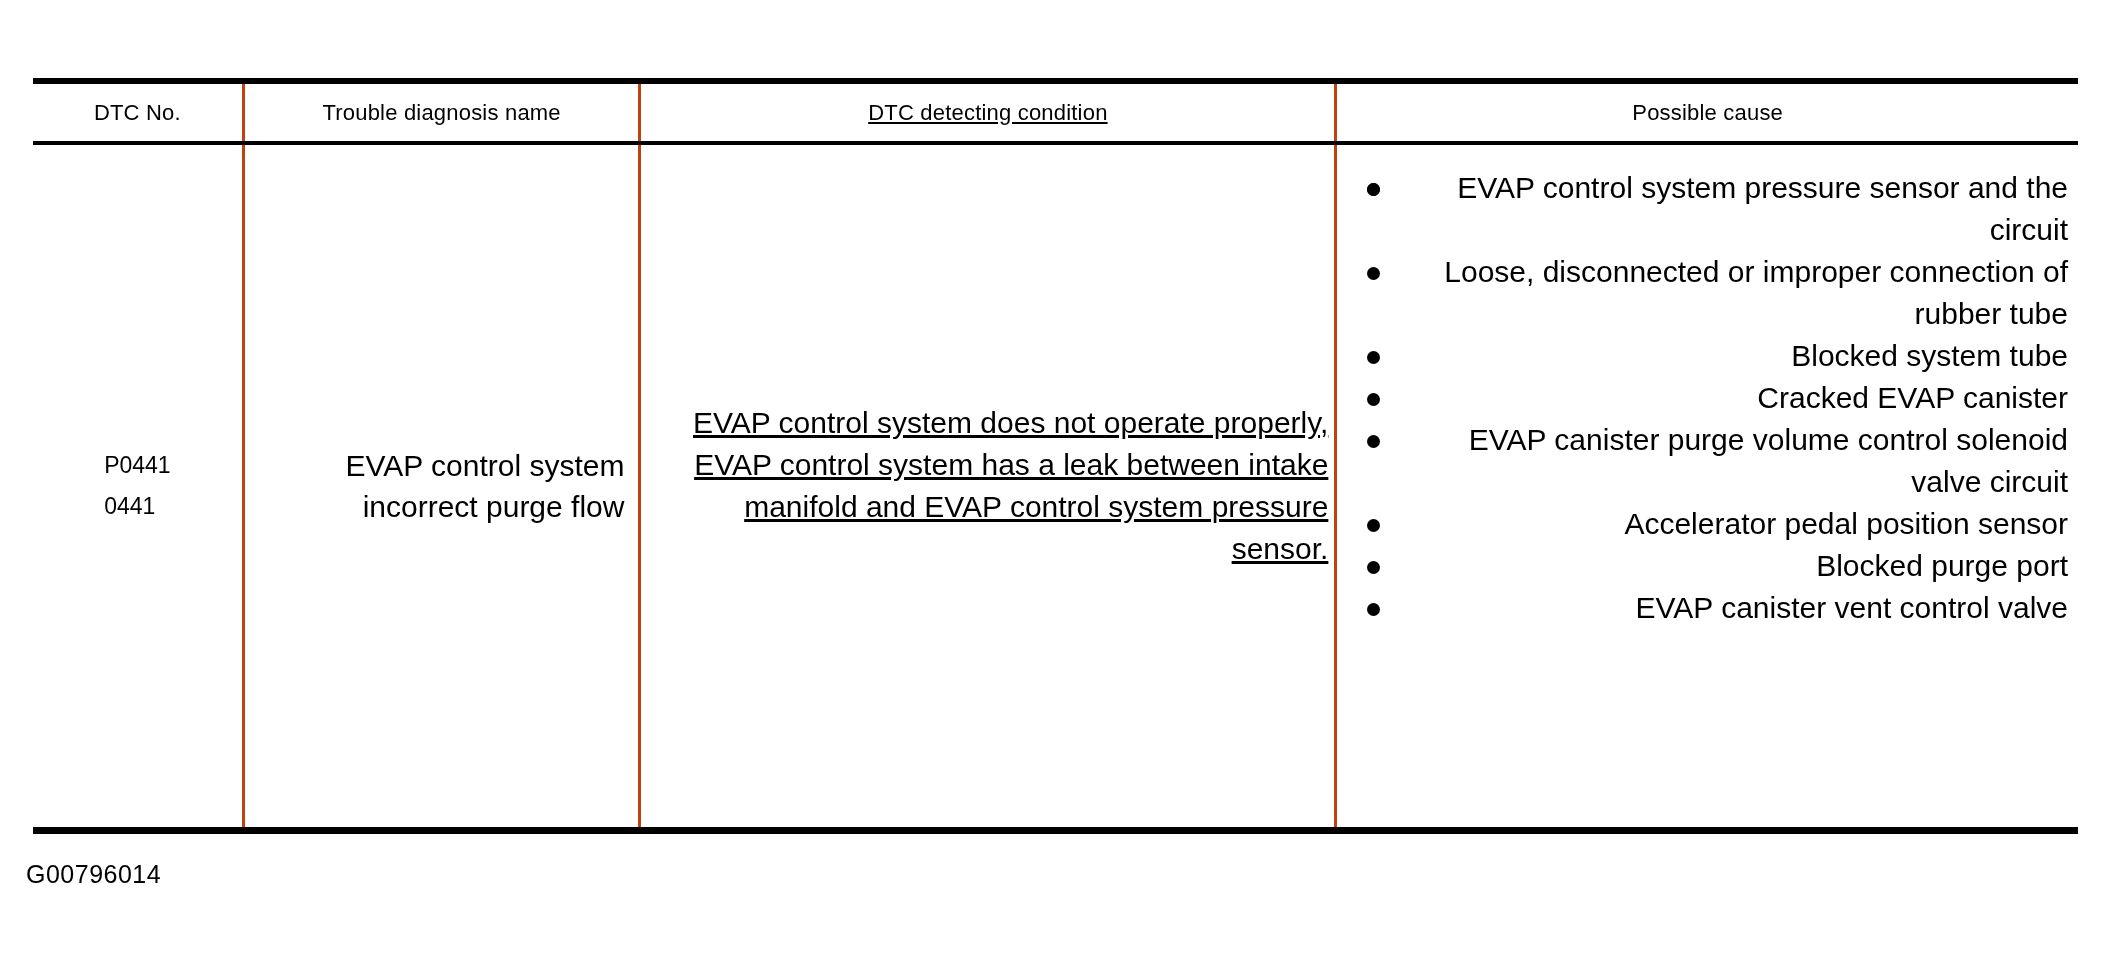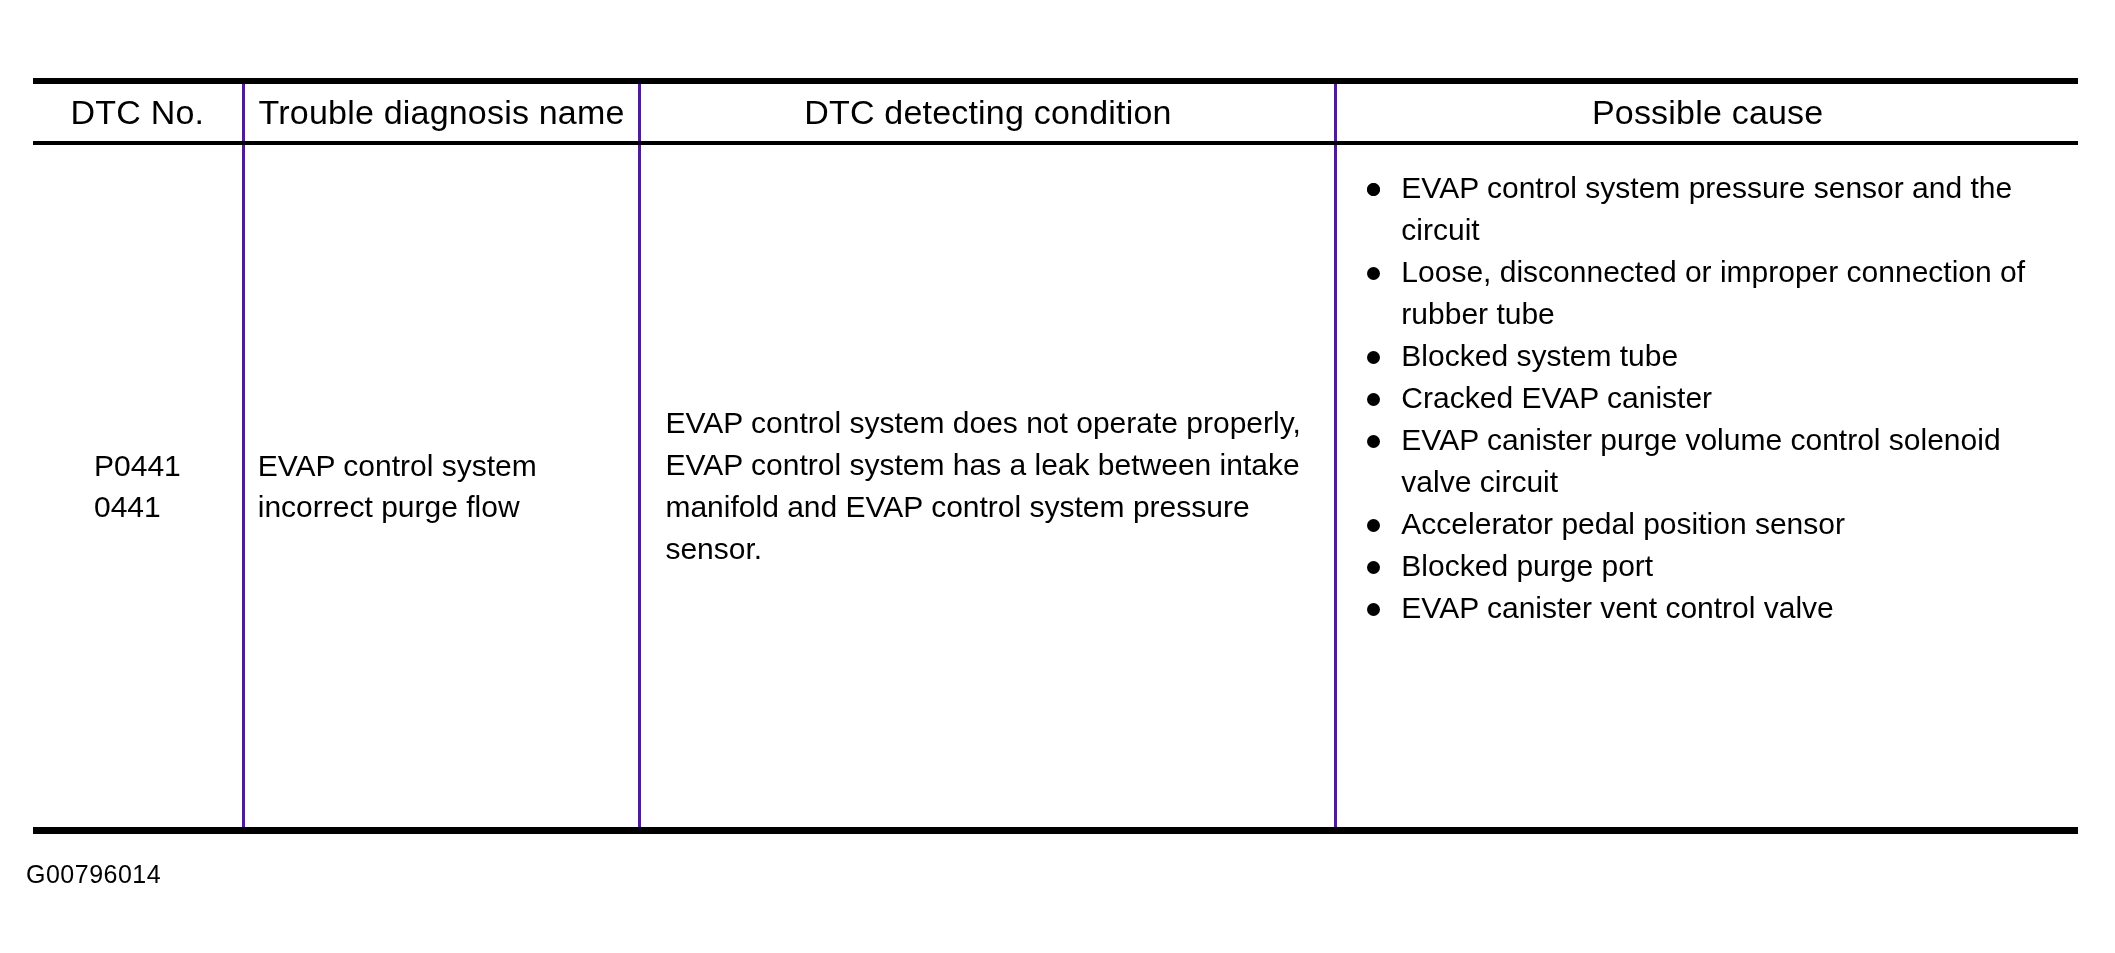--- a/index.html
+++ b/index.html
@@ -57,55 +57,56 @@
   }
 
   .cell {
     box-sizing: border-box;
     position: relative;
   }
 
   
   .col-dtc      { width: 210px; }
   .col-name     { width: 399px; }
-  .col-cond     { width: 700px; }
+  .col-cond     { width: 700px; text-decoration: underline; }
   .col-cause    { width: 748px; }
 
   
   .col-name,
   .col-cond,
   .col-cause {
-    border-left: 3px solid #4c1d95;
+    border-left: 3px solid #c2410c;
+    text-align: right;
   }
 
   
   .header-row .cell {
     height: 57px;
     display: flex;
     align-items: center;
     justify-content: center;
   }
   .header-text {
-    font-size: 34px;
+    font-size: 22px;
     letter-spacing: 0.2px;
     white-space: nowrap;
   }
 
   
   .body-row .cell {
     height: 682px;
   }
 
   .body-row .col-dtc {
     display: flex;
     align-items: center;
     justify-content: center;
   }
   .dtc-codes {
-    font-size: 30px;
+    font-size: 23px;
     line-height: 41px;
     text-align: left;
   }
 
   .body-row .col-name {
     display: flex;
     align-items: center;
   }
   .diag-name {
     font-size: 30px;

